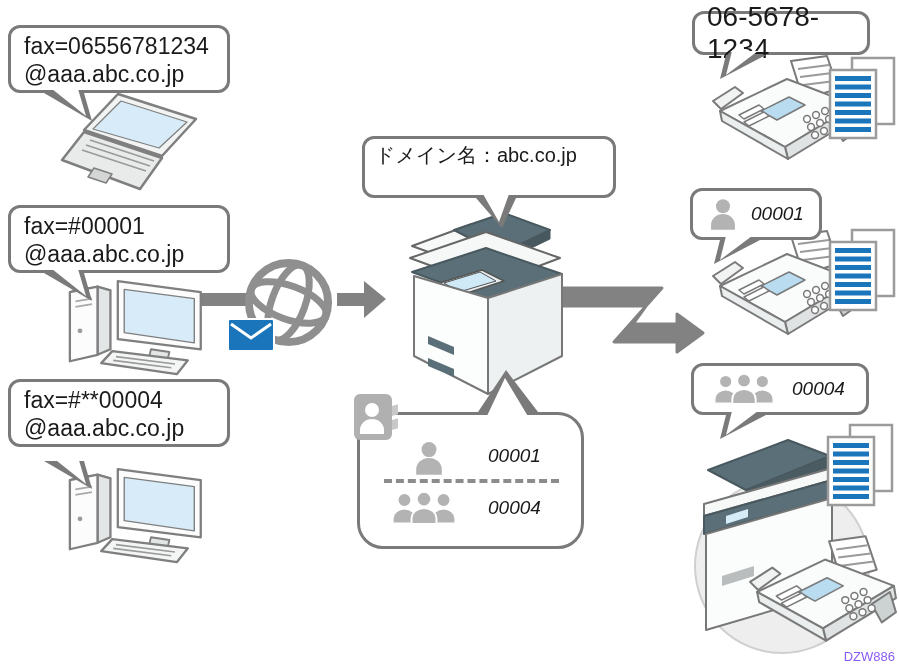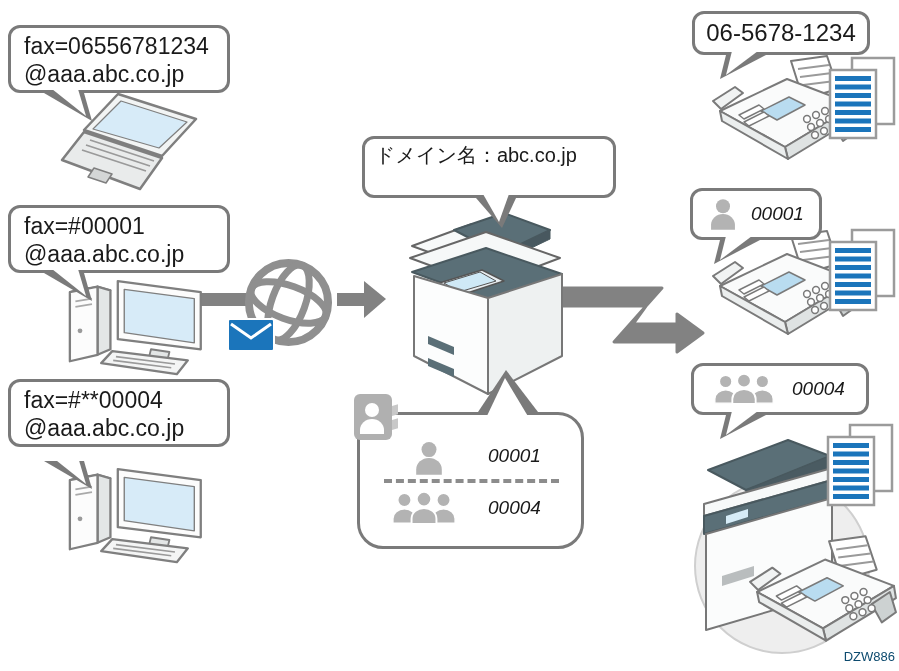--- a/index.html
+++ b/index.html
@@ -2,27 +2,27 @@
 <html><head>
 <meta charset="utf-8">
 <style>
   html,body{margin:0;padding:0;background:#fff;}
   #canvas{position:relative;width:899px;height:671px;background:#ffffff;overflow:hidden;
           font-family:"Liberation Sans","DejaVu Sans",sans-serif;color:#1a1a1a;}
   .abs{position:absolute;}
   .bubble{position:absolute;background:#fff;border:3px solid #7a7a7a;border-radius:12px;box-sizing:border-box;z-index:4;}
   .bubble-text{font-size:23px;line-height:1.2;padding:5px 0 0 13px;white-space:nowrap;}
   .host-text{font-size:20px;line-height:1.35;padding:3px 0 0 10px;white-space:nowrap;}
-  .center-text{display:flex;align-items:center;justify-content:center;height:100%;font-size:24px;}
+  .center-text{display:flex;align-items:center;justify-content:center;height:100%;font-size:28px;margin-left:12px;}
   .icon-row{display:flex;align-items:center;height:100%;}
   .num{font-size:19px;font-style:italic;}
   .tail{position:absolute;z-index:5;}
   .dev{position:absolute;z-index:2;}
   .z1{z-index:1}.z2{z-index:2}.z3{z-index:3}.z4{z-index:4}.z6{z-index:6}
-  #fig-code{position:absolute;right:4px;top:649px;font-size:13px;color:#0c4a6e;z-index:6;}
+  #fig-code{position:absolute;right:4px;top:649px;font-size:13px;color:#8b5cf6;z-index:6;}
   .ab-divider{position:absolute;left:24px;right:22px;top:64px;border-top:4px dashed #8c8c8c;}
   #circle-bg{position:absolute;left:694px;top:478px;width:176px;height:176px;border-radius:50%;
              background:#eeeeee;border:2px solid #cfcfcf;box-sizing:border-box;z-index:1;}
 </style>
 </head>
 <body>
 
 <div id="canvas">
 
   <svg width="0" height="0" style="position:absolute" aria-hidden="true">

